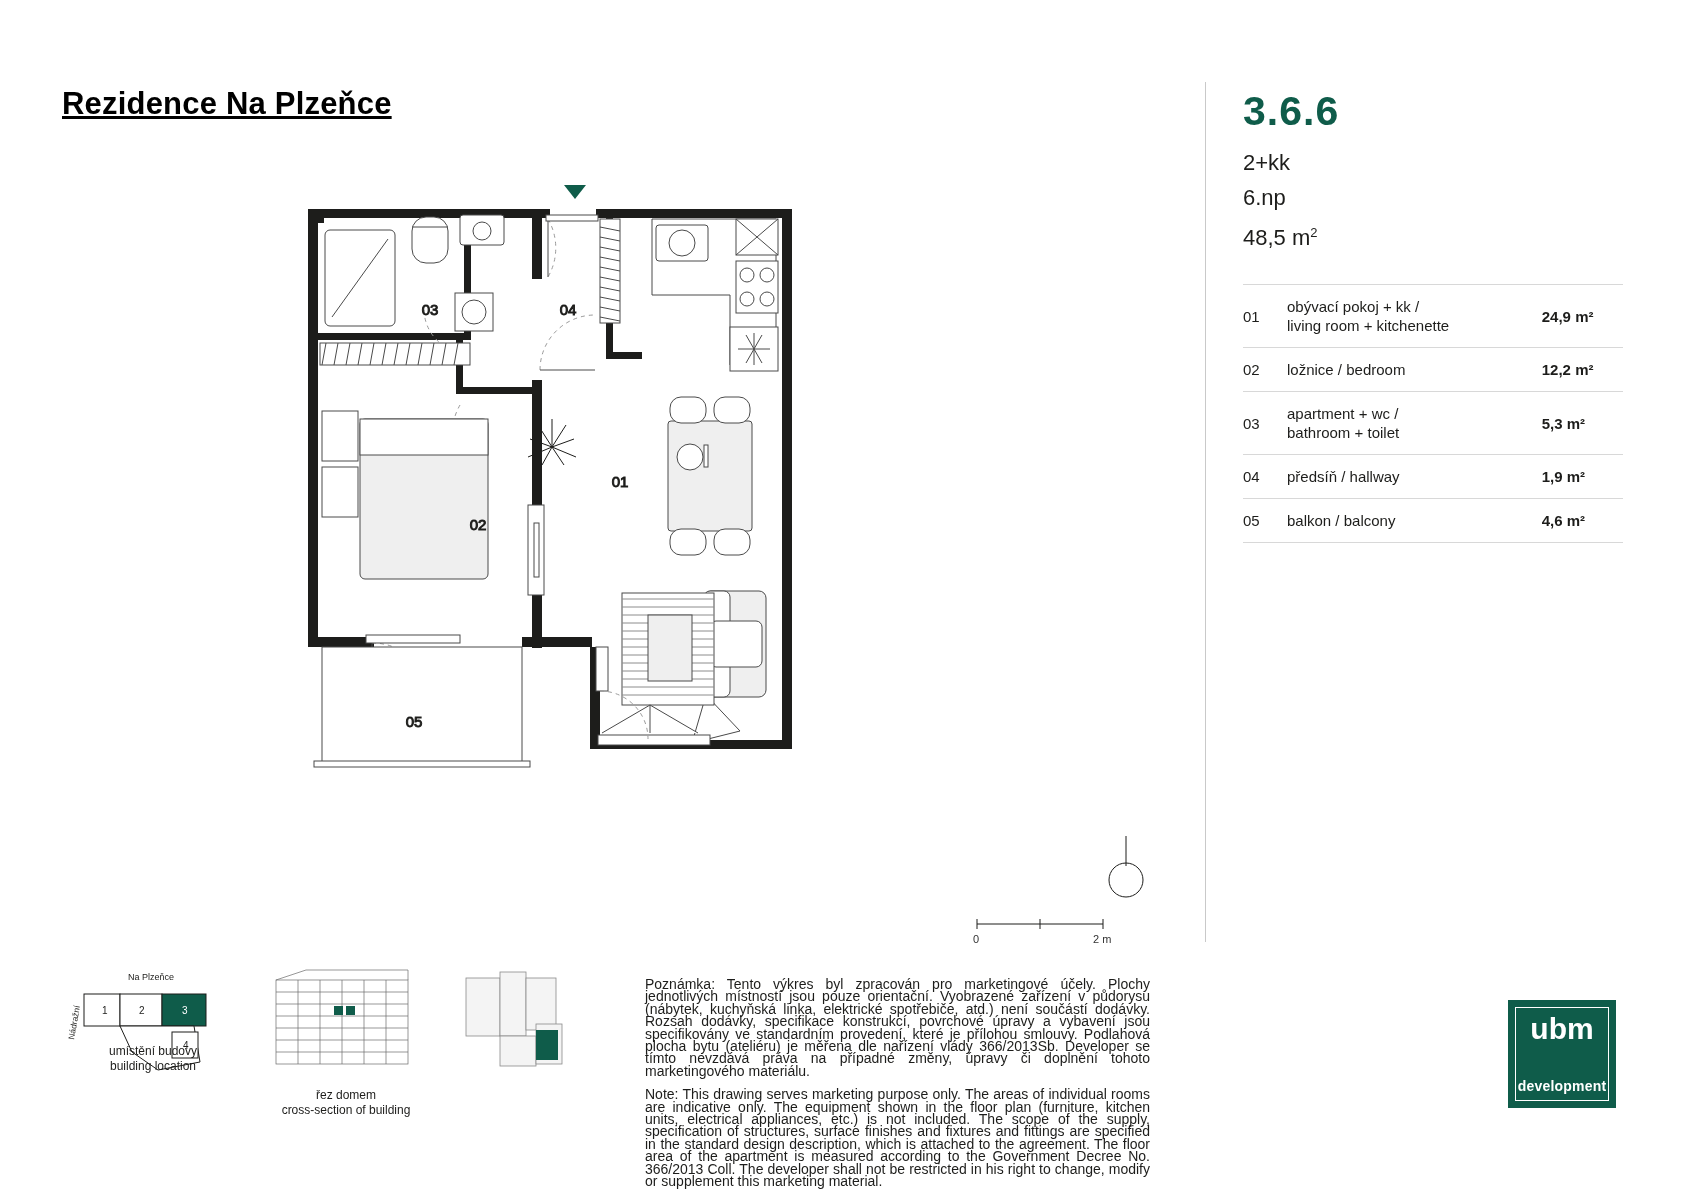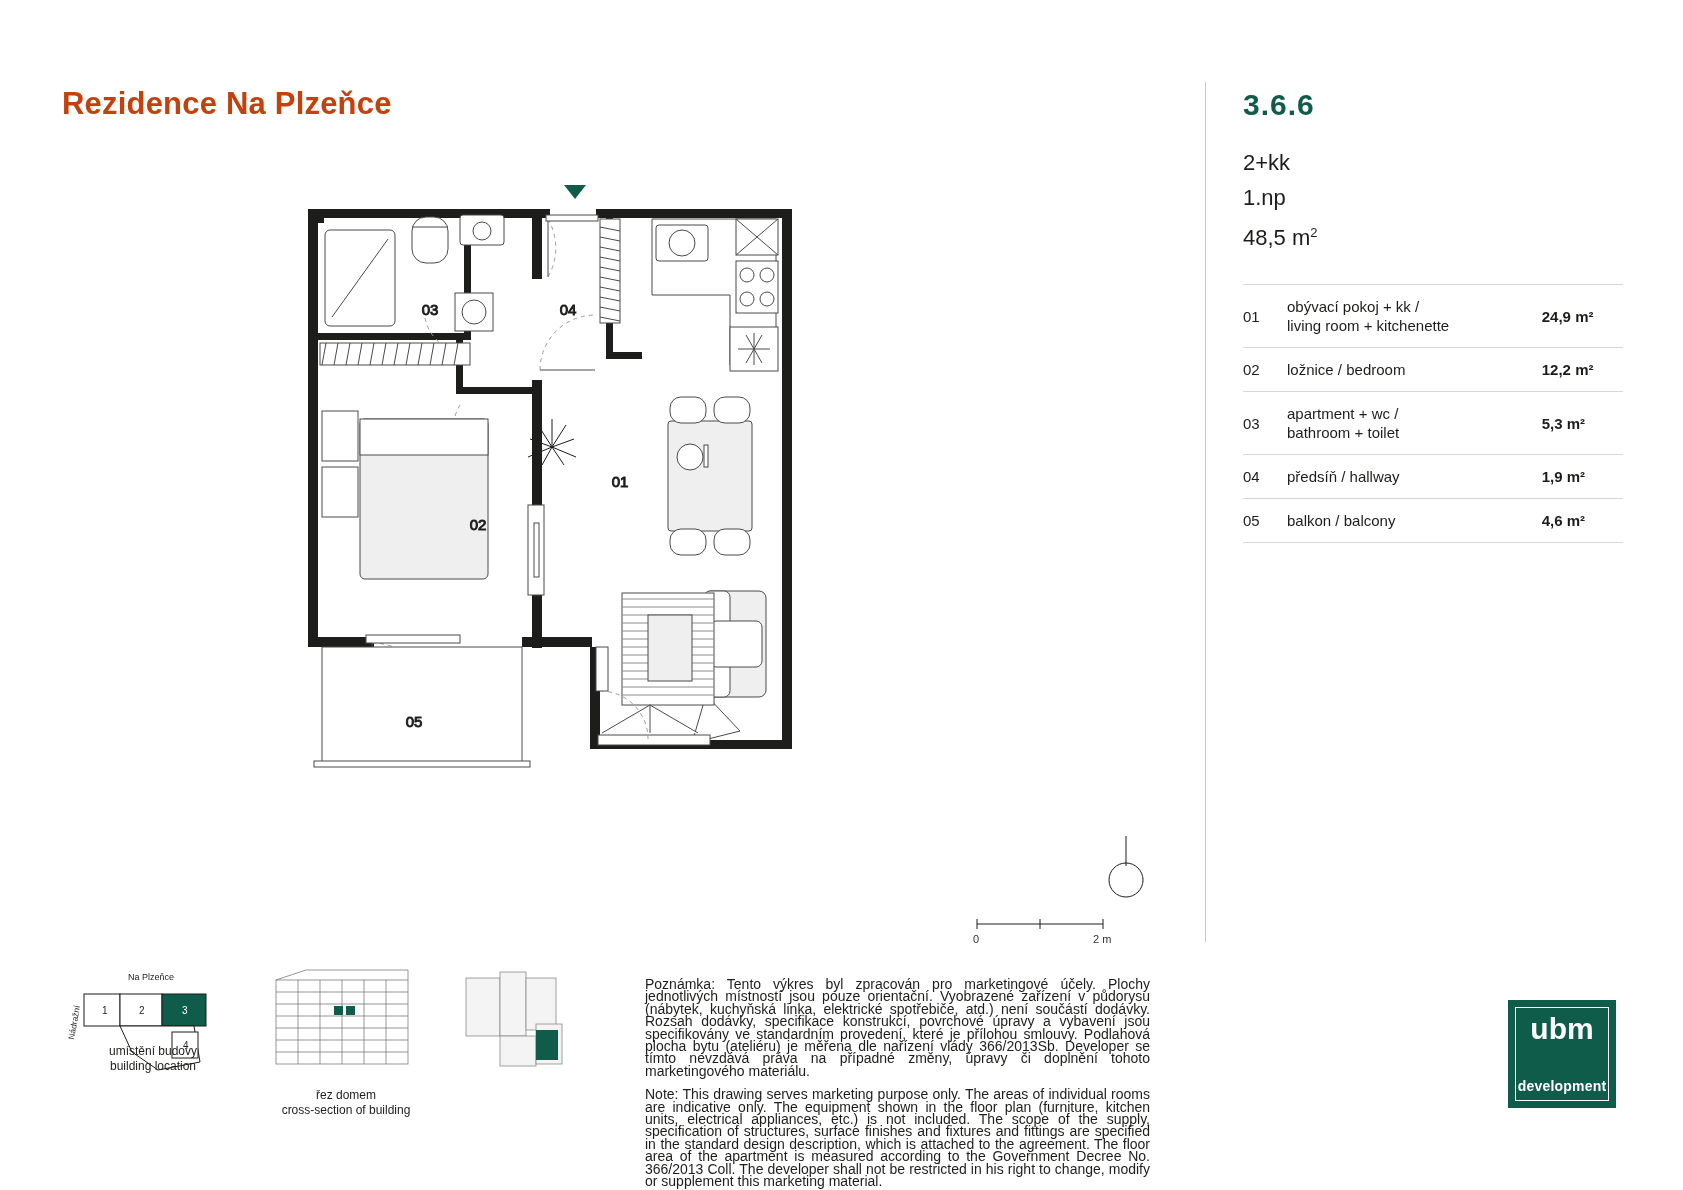--- a/index.html
+++ b/index.html
@@ -9,34 +9,35 @@
     font-family:"Liberation Sans", sans-serif;
     color:#1d1d1b;
     position:relative;
     overflow:hidden;
   }
   .page{position:absolute;inset:0;}
 
   
   .project-title{
     position:absolute;left:62px;top:86px;
-    font-size:31px;font-weight:bold;color:#c2410c;
+    font-size:31px;font-weight:bold;color:#000000;
     letter-spacing:.2px;
+    text-decoration:underline;
   }
 
   
   .vdivider{
     position:absolute;left:1205px;top:82px;width:1px;height:860px;
     background:#c9c9c9;
   }
 
   
   .unit-code{
     position:absolute;left:1243px;top:88px;
-    font-size:30px;font-weight:bold;color:#0f5c4a;letter-spacing:1px;
+    font-size:41px;font-weight:bold;color:#0f5c4a;letter-spacing:1px;
   }
   .unit-meta{position:absolute;left:1243px;top:145px;font-size:22px;line-height:35px;color:#1d1d1b;}
   .unit-meta div{white-space:nowrap;}
   .unit-meta sup{font-size:13px;vertical-align:super;}
 
   .room-table{
     position:absolute;left:1243px;top:284px;width:380px;
     border-collapse:collapse;
   }
   .room-table tr{border-top:1px solid #d8d8d8;}
@@ -90,21 +91,21 @@
 
 <div class="page">
 
   <div class="project-title">Rezidence Na Plzeňce</div>
 
   <div class="vdivider"></div>
 
   <div class="unit-code">3.6.6</div>
   <div class="unit-meta">
     <div>2+kk</div>
-    <div>1.np</div>
+    <div>6.np</div>
     <div><span>48,5 m</span><sup>2</sup></div>
   </div>
 
   <table class="room-table">
     <tbody>
         <tr>
       <td class="num">01</td>
       <td class="name">
         <span>obývací pokoj + kk /</span><br>
         <span>living room + kitchenette</span>

